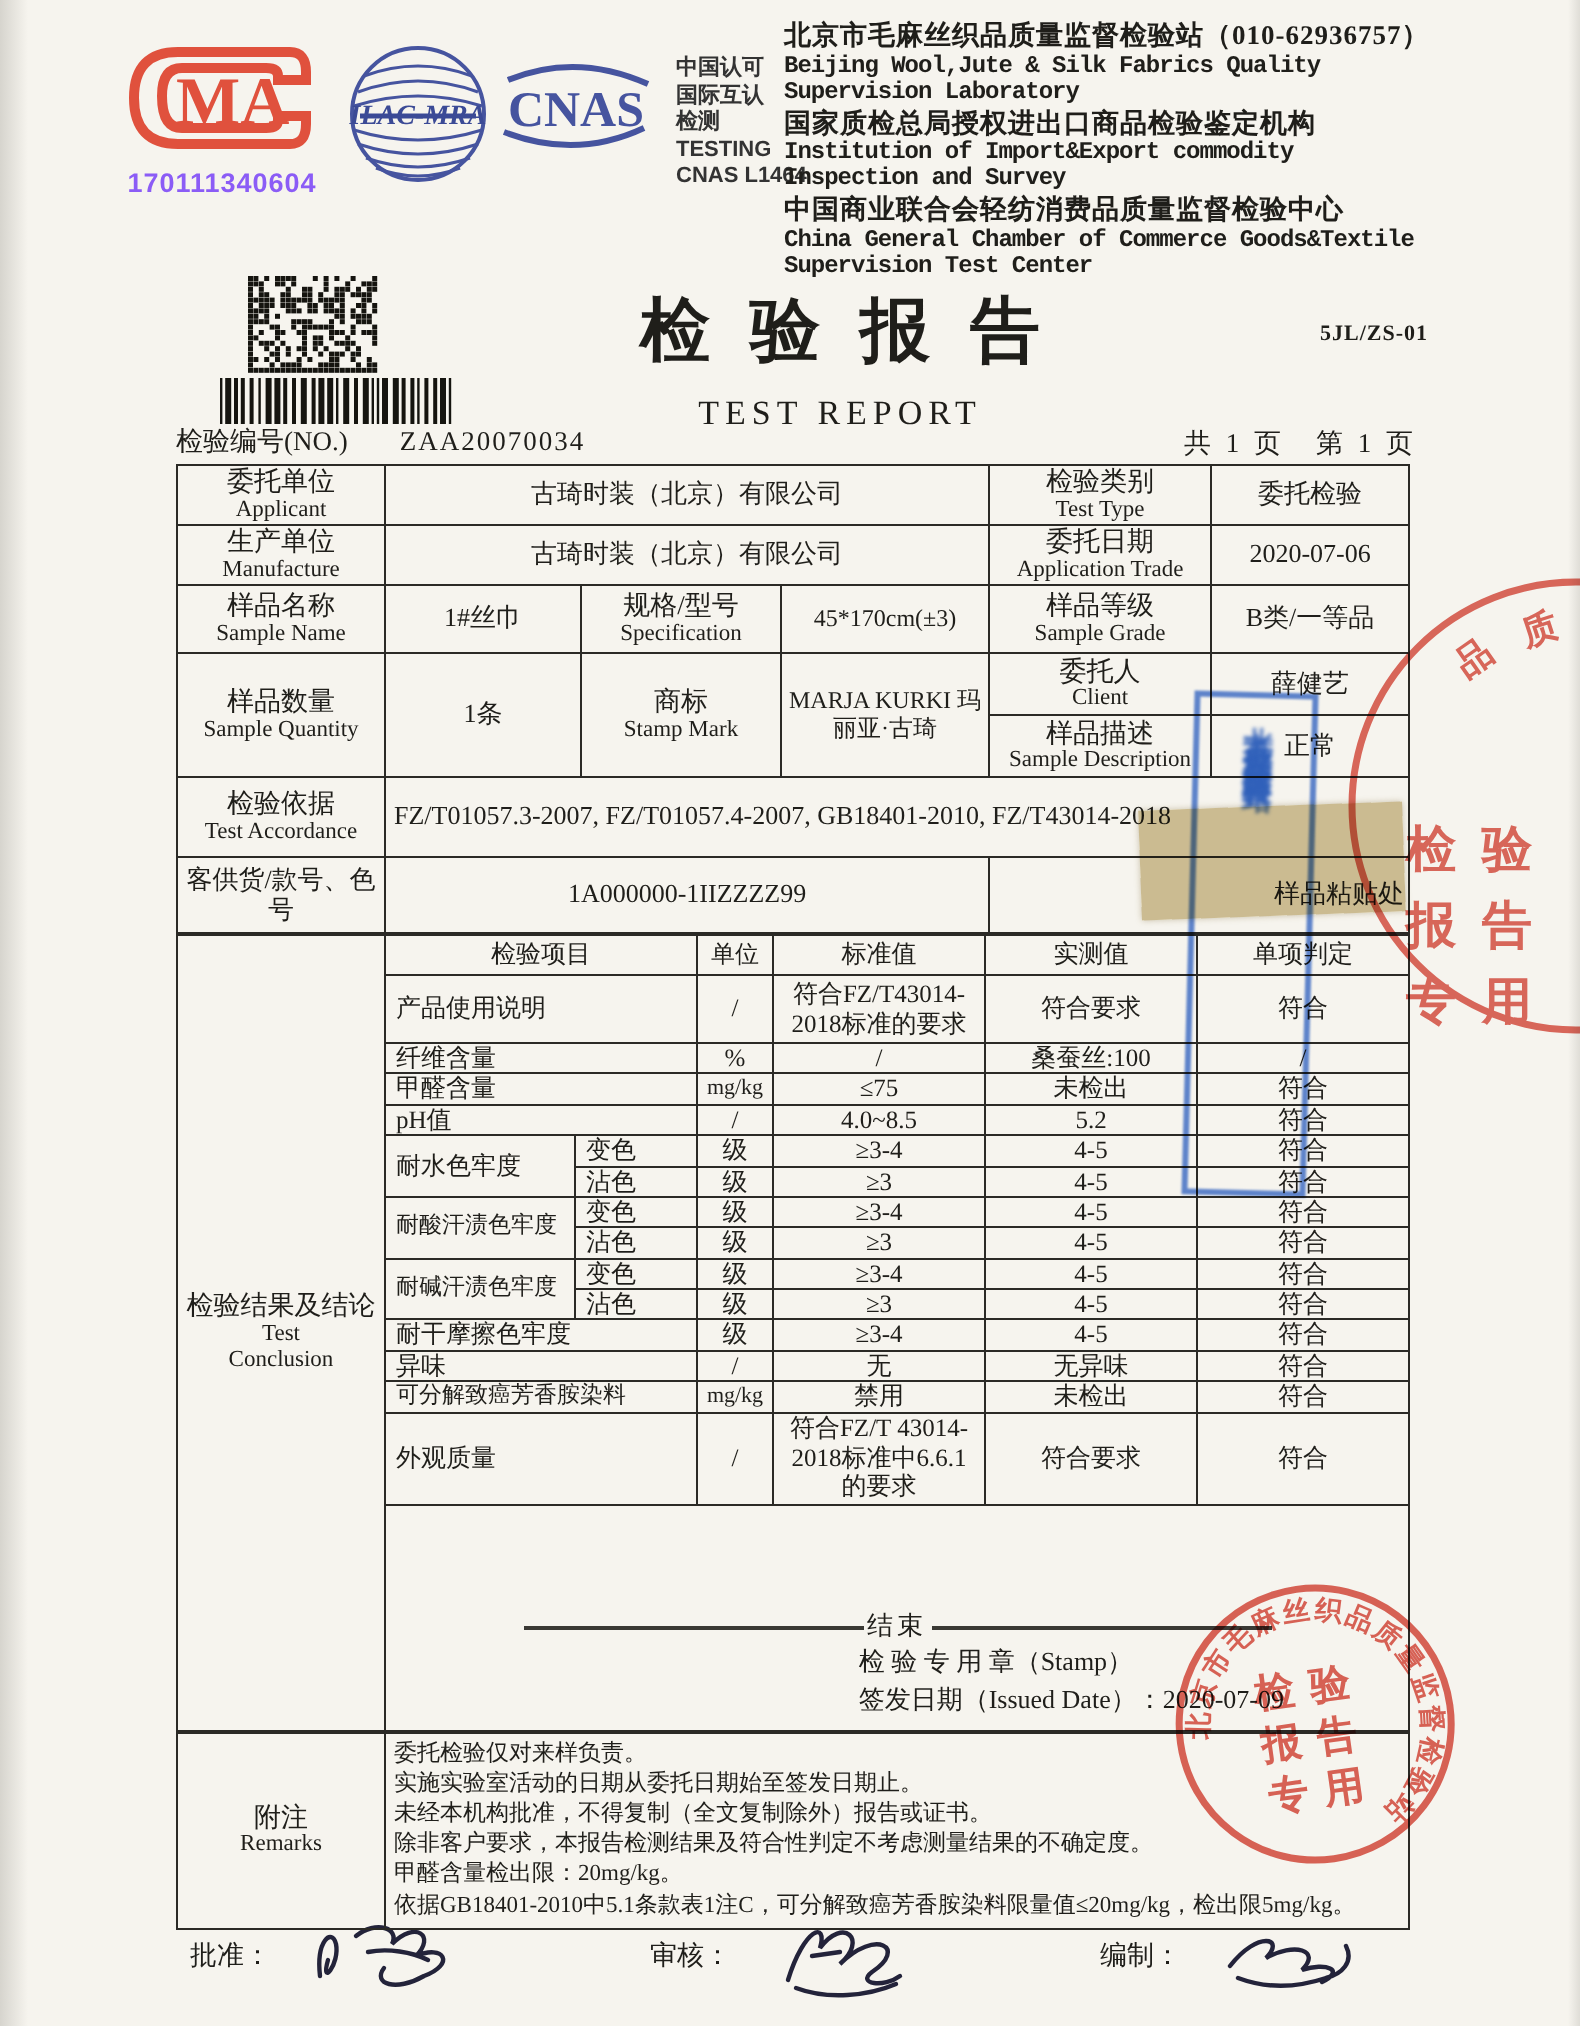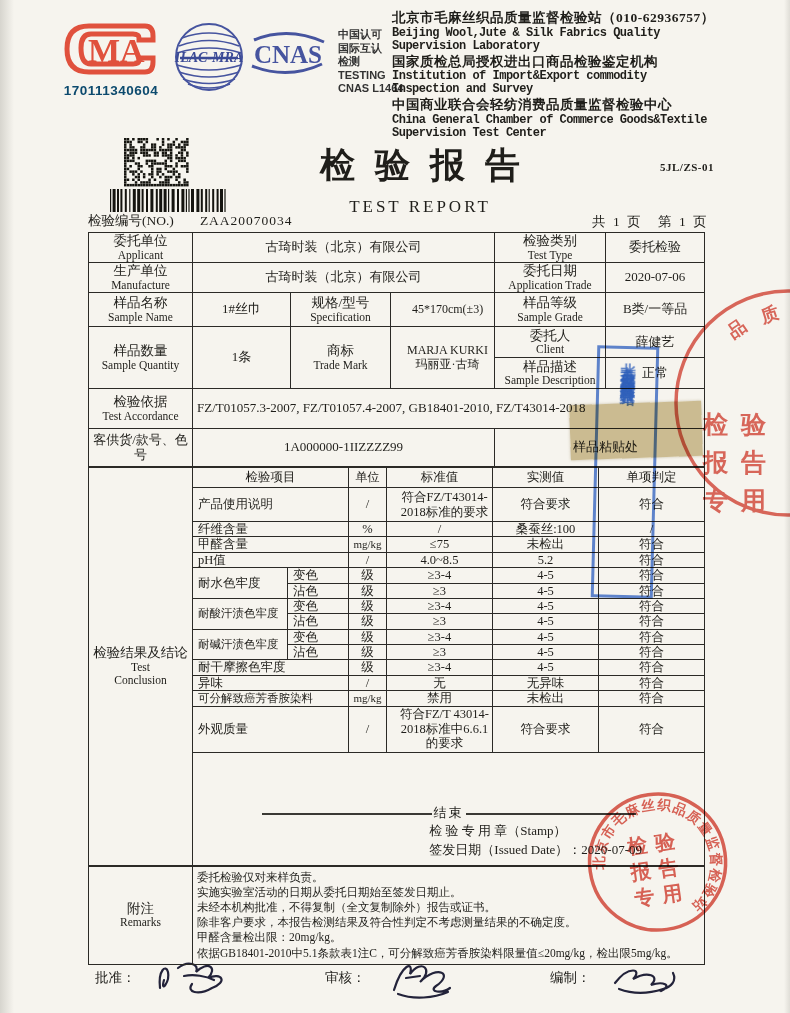--- a/index.html
+++ b/index.html
@@ -14,21 +14,21 @@
   .page::after{content:""; position:absolute; right:0; top:0; bottom:0; width:6px;
     background:linear-gradient(270deg,rgba(120,118,110,.18),rgba(120,118,110,0)); pointer-events:none;}
 
   
   .letterhead{position:absolute; left:392px; top:8px; width:392px; line-height:1;}
   .lh-cn{font-weight:bold; font-size:13.5px; margin:3px 0 2px; letter-spacing:.5px;}
   .lh-en{font-family:"Liberation Mono","DejaVu Sans Mono",monospace; font-weight:bold; font-size:12px; margin:1px 0; letter-spacing:-0.5px;}
 
   .logos{position:absolute; left:58px; top:20px; display:flex; align-items:flex-start;}
   .cma-wrap{width:106px; text-align:center;}
-  .cma-num{color:#0c4a6e; font-weight:bold; font-size:13.5px; letter-spacing:.5px; margin-top:1px;
+  .cma-num{color:#8b5cf6; font-weight:bold; font-size:13.5px; letter-spacing:.5px; margin-top:1px;
     font-family:"Liberation Sans","DejaVu Sans",sans-serif;}
   .ilac-wrap{margin-left:8px;}
   .cnas-wrap{margin-left:2px; margin-top:10px;}
   .cnas-side{margin-left:10px; margin-top:8px; font-size:11px; font-weight:bold; line-height:13.5px; color:#333;
     font-family:"Liberation Sans","DejaVu Sans",sans-serif;}
 
   
   .qr{position:absolute; left:124px; top:138px;}
   .barcode{position:absolute; left:110px; top:189px;}
   .title-cn{position:absolute; left:230px; top:142px; width:380px; text-align:center;
@@ -41,21 +41,21 @@
   .pages{position:absolute; left:592px; top:213px; width:120px; font-size:13.5px; letter-spacing:2px;}
 
   
   .doc{position:absolute; left:88px; top:232px; width:616px; z-index:1;}
   table{border-collapse:collapse; table-layout:fixed; width:616px;}
   td{border:1.5px solid #2b2a26; padding:0 2px; text-align:center; vertical-align:middle;
      font-size:13px; line-height:1.15; overflow:hidden;}
   .lblc{font-size:13.5px;}
   .lble{font-size:11.5px;}
   .left{text-align:left; padding-left:4px;}
-  .small{font-size:12px;padding-left:12px;}
+  .small{font-size:12px;}
   .res td{font-size:12.5px;}
   .item{text-align:left; padding-left:5px;}
   .endcell{height:112px; position:relative; border-top:1.5px solid #2b2a26;}
   .endline{display:flex; align-items:center; justify-content:center; margin-top:10px;}
   .endline .bar{width:170px; border-top:2px solid #3a3934;}
   .endline span{font-size:13px; margin:0 2px; letter-spacing:2px;}
   .stampblock{position:absolute; right:62px; bottom:6px; text-align:left; font-size:13px; line-height:19px; z-index:3;}
   .remarks{font-size:11.5px; line-height:15.2px; text-align:left; padding:3px 4px;margin-left:28px;}
 
   
@@ -455,21 +455,21 @@
         <td>B类/一等品</td>
       </tr>
       <tr style="height:31px">
         <td rowspan="2">
               <div class="lblc">样品数量</div>
               <div class="lble">Sample Quantity</div>
             </td>
         <td rowspan="2">1条</td>
         <td rowspan="2">
               <div class="lblc">商标</div>
-              <div class="lble">Trade Mark</div>
+              <div class="lble">Stamp Mark</div>
             </td>
         <td rowspan="2" class="small">MARJA KURKI 玛丽亚·古琦</td>
         <td>
               <div class="lblc">委托人</div>
               <div class="lble">Client</div>
             </td>
         <td>薛健艺</td>
       </tr>
       <tr style="height:31px">
         <td>
@@ -483,21 +483,21 @@
               <div class="lblc">检验依据</div>
               <div class="lble">Test Accordance</div>
             </td>
         <td colspan="5" class="left" style="font-size:13px">FZ/T01057.3-2007, FZ/T01057.4-2007, GB18401-2010, FZ/T43014-2018</td>
       </tr>
       <tr style="height:38px">
         <td>
               <div class="lblc" style="font-size:13px">客供货/款号、色号</div>
             </td>
         <td colspan="3">1A000000-1IIZZZZ99</td>
-        <td colspan="2" style="text-align:center; padding-left:14px">样品粘贴处</td>
+        <td colspan="2" style="text-align:right; padding-left:14px">样品粘贴处</td>
       </tr>
     </tbody>
       </table>
 
     <table class="res">
       <colgroup>
           <col style="width:104px">
           <col style="width:95px">
           <col style="width:61px">
           <col style="width:38px">

